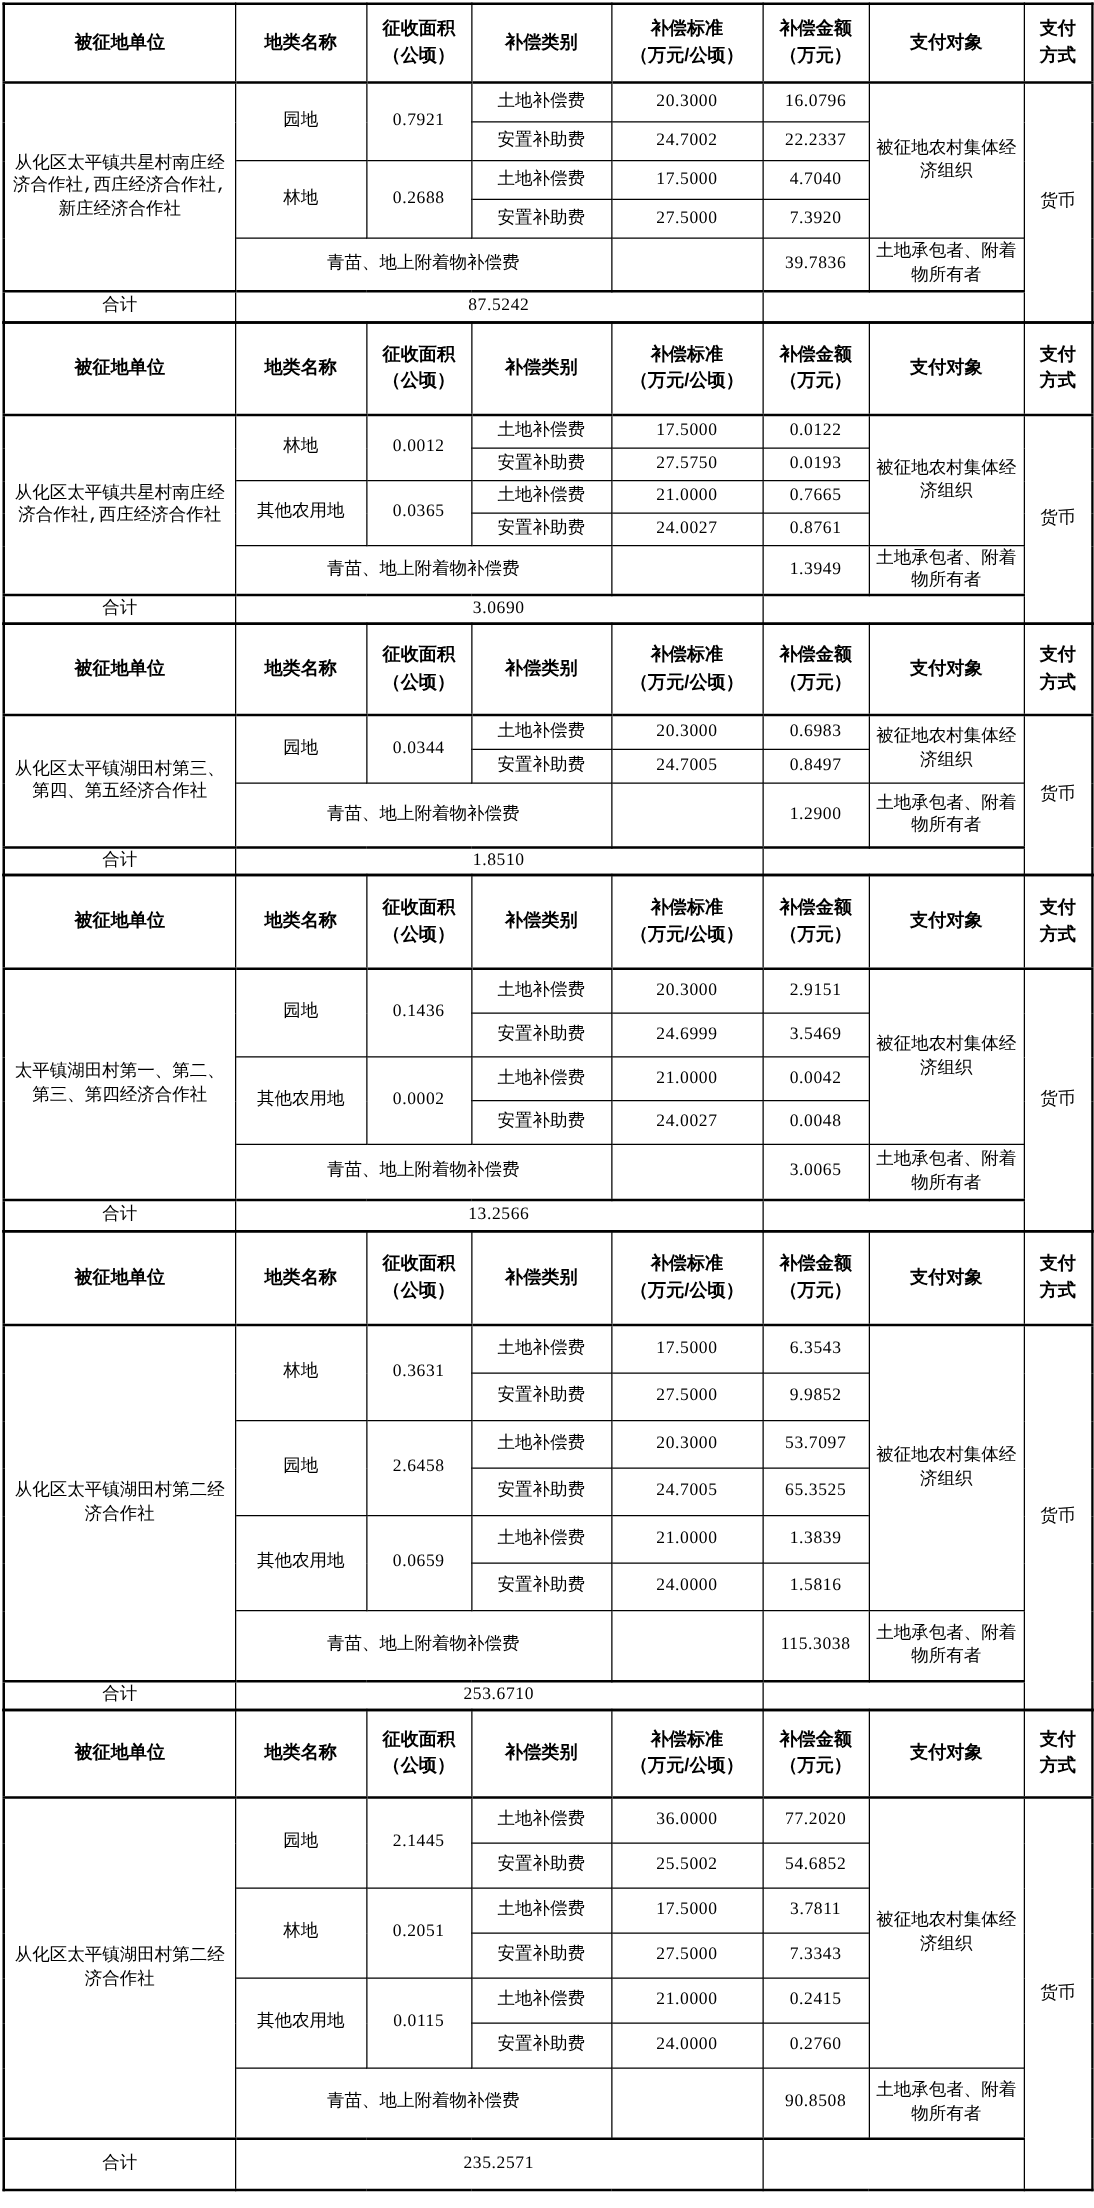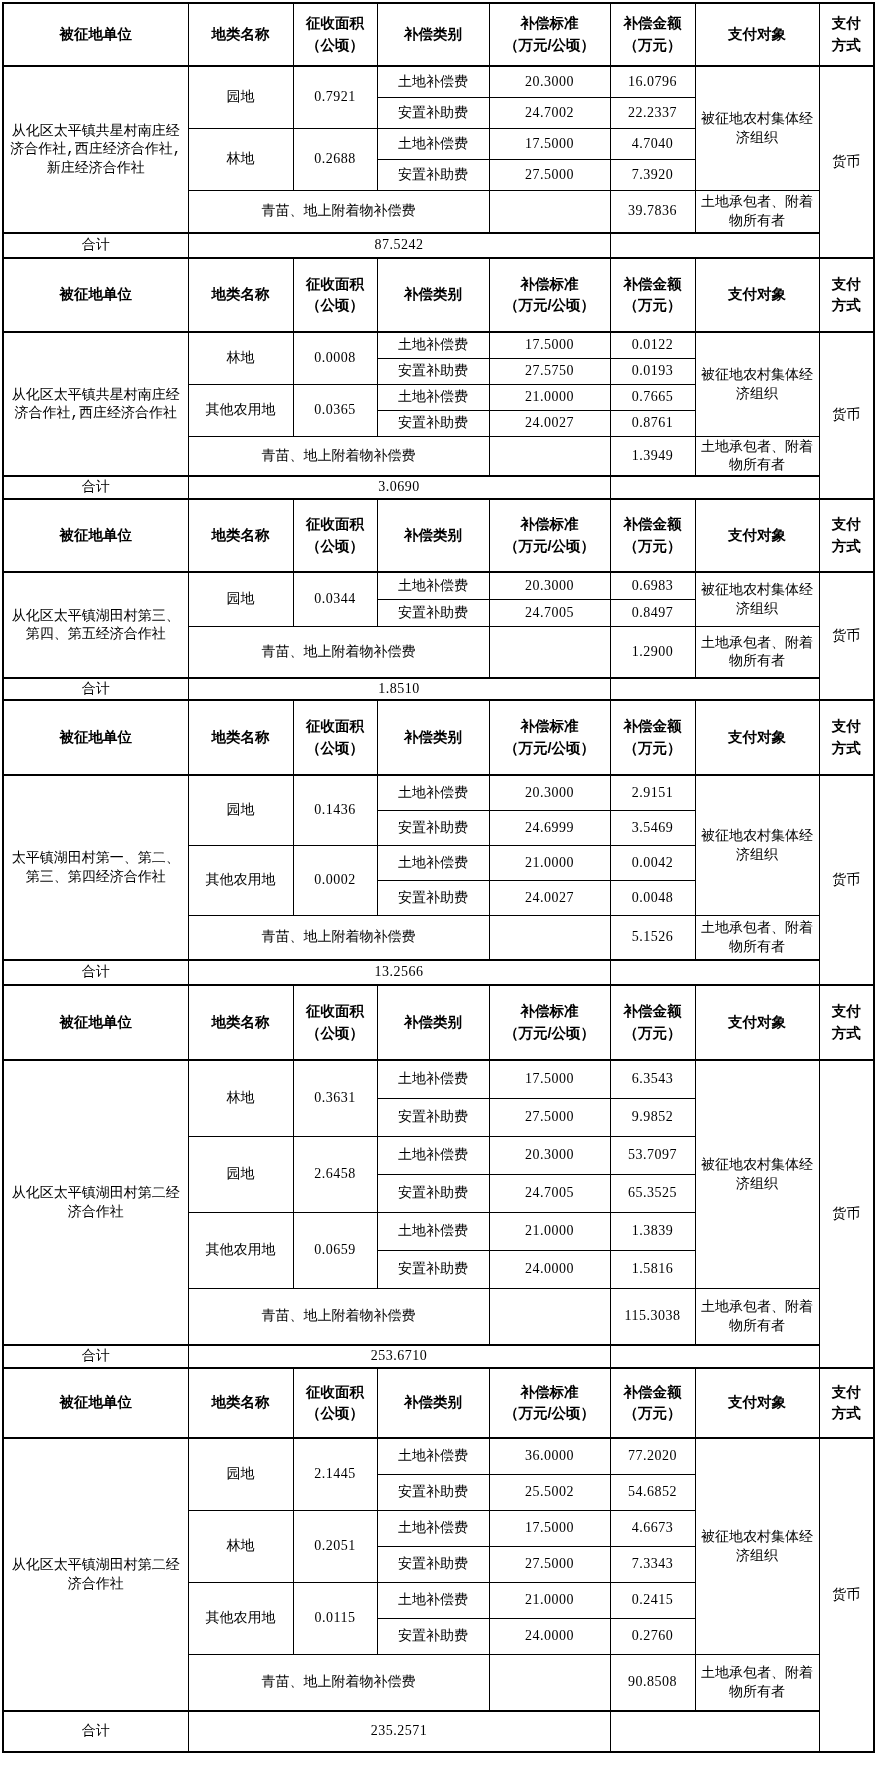--- a/index.html
+++ b/index.html
@@ -185,21 +185,21 @@
 （万元）</th>
           <th>支付对象</th>
           <th>支付
 方式</th>
         </tr>
       </thead>
       <tbody>
         <tr class="d-row">
           <td class="unit-cell" rowspan="5">从化区太平镇共星村南庄经济合作社,西庄经济合作社</td>
           <td rowspan="2">林地</td>
-          <td class="num" rowspan="2">0.0008</td>
+          <td class="num" rowspan="2">0.0012</td>
           <td>土地补偿费</td>
           <td class="num">17.5000</td>
           <td class="num">0.0122</td>
           <td class="payee-cell" rowspan="4">被征地农村集体经济组织</td>
           <td rowspan="6">货币</td>
         </tr>
         <tr class="d-row">
           <td>安置补助费</td>
           <td class="num">27.5750</td>
           <td class="num">0.0193</td>
@@ -336,21 +336,21 @@
           <td class="num">0.0042</td>
         </tr>
         <tr class="d-row">
           <td>安置补助费</td>
           <td class="num">24.0027</td>
           <td class="num">0.0048</td>
         </tr>
         <tr class="q-row">
           <td colspan="3">青苗、地上附着物补偿费</td>
           <td></td>
-          <td class="num">5.1526</td>
+          <td class="num">3.0065</td>
           <td class="seedling-payee-cell">土地承包者、附着物所有者</td>
         </tr>
         <tr class="t-row">
           <td>合计</td>
           <td class="num" colspan="4">13.2566</td>
           <td colspan="2"></td>
         </tr>
       </tbody>
     </table>
     <table class="comp-table sec4">
@@ -474,21 +474,21 @@
         <tr class="d-row">
           <td>安置补助费</td>
           <td class="num">25.5002</td>
           <td class="num">54.6852</td>
         </tr>
         <tr class="d-row">
           <td rowspan="2">林地</td>
           <td class="num" rowspan="2">0.2051</td>
           <td>土地补偿费</td>
           <td class="num">17.5000</td>
-          <td class="num">4.6673</td>
+          <td class="num">3.7811</td>
         </tr>
         <tr class="d-row">
           <td>安置补助费</td>
           <td class="num">27.5000</td>
           <td class="num">7.3343</td>
         </tr>
         <tr class="d-row">
           <td rowspan="2">其他农用地</td>
           <td class="num" rowspan="2">0.0115</td>
           <td>土地补偿费</td>

